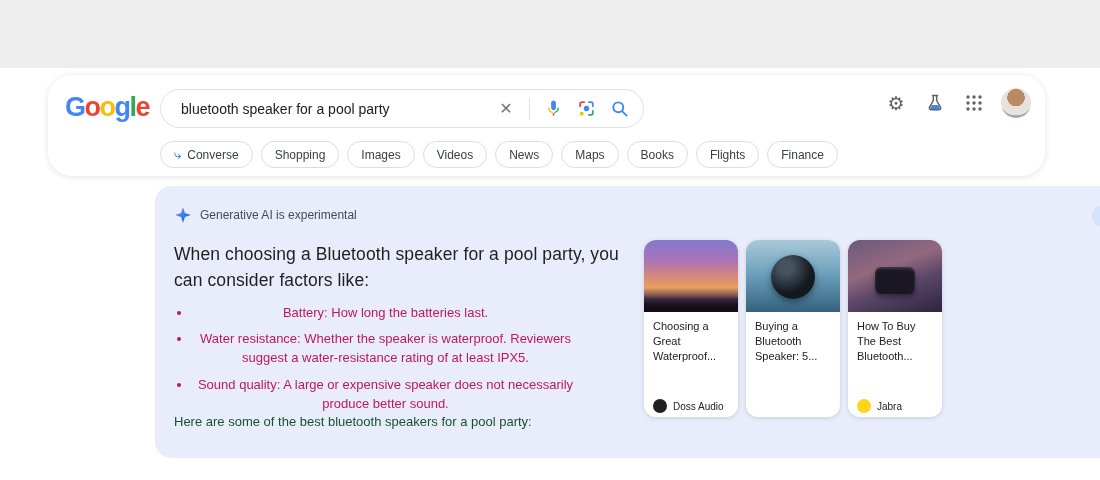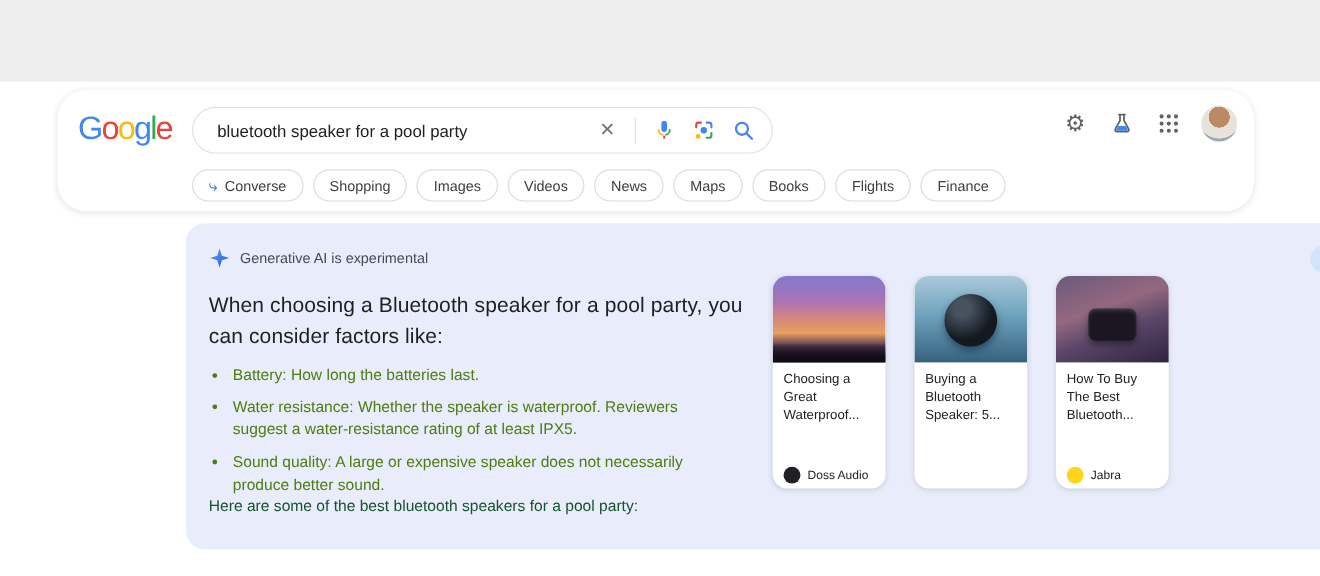--- a/index.html
+++ b/index.html
@@ -5,21 +5,21 @@
   * { margin:0; padding:0; box-sizing:border-box; }
   html,body { width:1100px; height:480px; background:#ffffff; font-family:"Liberation Sans", sans-serif; overflow:hidden; }
   .stage { position:relative; width:1100px; height:480px; background:#fff; }
 
   .top-strip { position:absolute; left:0; top:0; width:1100px; height:68px; background:#eeeeee; }
 
   
   .header-card { position:absolute; left:48px; top:75px; width:997px; height:101px; background:#fff;
                  border-radius:24px; box-shadow:0 1px 6px rgba(32,33,36,.12); }
 
-  .logo { position:absolute; left:17px; top:17px; font-size:27px; font-weight:normal; letter-spacing:-1.5px; cursor:pointer; }
+  .logo { position:absolute; left:17px; top:17px; font-size:27px; font-weight:bold; letter-spacing:-1.5px; cursor:pointer; }
 
   .search-box { position:absolute; left:112px; top:14px; width:484px; height:39px; border:1px solid #dfe1e5;
                 border-radius:22px; display:flex; align-items:center; background:#fff; }
   .search-text { flex:1; padding-left:20px; font-size:14px; color:#202124; white-space:nowrap; overflow:hidden; }
   .sb-icons { display:flex; align-items:center; gap:13px; padding-right:14px; }
   .sb-icons .ic { width:20px; height:20px; display:flex; align-items:center; justify-content:center; cursor:pointer; }
   .clear-x { font-size:16px; color:#70757a; line-height:1; }
   .sb-divider { width:1px; height:22px; background:#dfe1e5; }
 
   .hdr-icons { position:absolute; right:14px; top:11px; height:34px; display:flex; align-items:center; gap:15px; }
@@ -38,26 +38,26 @@
 
   .sge-head { position:absolute; left:19px; top:20px; display:flex; align-items:center; gap:8px; }
   .exp-label { font-size:12px; color:#474a52; }
 
   .view-toggle { position:absolute; top:19px; right:107px; width:34px; height:22px; background:#d3e3fd;
                  border-radius:12px; display:flex; align-items:center; justify-content:center; cursor:pointer; }
 
   .sge-heading { position:absolute; left:19px; top:55px; width:470px; font-size:17.5px; line-height:1.5;
                  color:#1f1f1f; letter-spacing:.1px; }
 
-  .sge-bullets { position:absolute; left:37px; top:117px; width:385px; font-size:13px; color:#4d7c0f; line-height:1.48; }
+  .sge-bullets { position:absolute; left:37px; top:117px; width:385px; font-size:13px; color:#be185d; line-height:1.48;text-align:center; }
   .sge-bullets li { margin-bottom:7px; padding-left:2px; }
 
   .sge-outro { position:absolute; left:19px; top:228px; font-size:13px; color:#14532d; }
 
-  .cards { position:absolute; left:489px; top:44px; display:flex; gap:24px; }
+  .cards { position:absolute; left:489px; top:54px; display:flex; gap:8px; }
   .card { width:94px; height:177px; background:#fff; border-radius:12px; overflow:hidden; display:flex;
           flex-direction:column; box-shadow:0 1px 4px rgba(60,64,67,.18); cursor:pointer; }
   .card-img { height:72px; flex:none; position:relative; }
   .card-title { flex:1; padding:7px 9px 0; font-size:11px; line-height:1.38; color:#202124; }
   .card-src { display:flex; align-items:center; gap:6px; padding:0 9px 4px; }
   .src-icon { width:14px; height:14px; border-radius:50%; flex:none; }
   .src-name { font-size:10px; color:#202124; white-space:nowrap; overflow:hidden; }
 
   .img-sunset { background:linear-gradient(180deg,#8279cb 0%, #a873b8 28%, #d98a77 52%, #e8a05e 66%, #4a3350 82%, #241a2e 100%); }
   .img-sunset::after { content:""; position:absolute; left:0; bottom:0; width:100%; height:16px;

